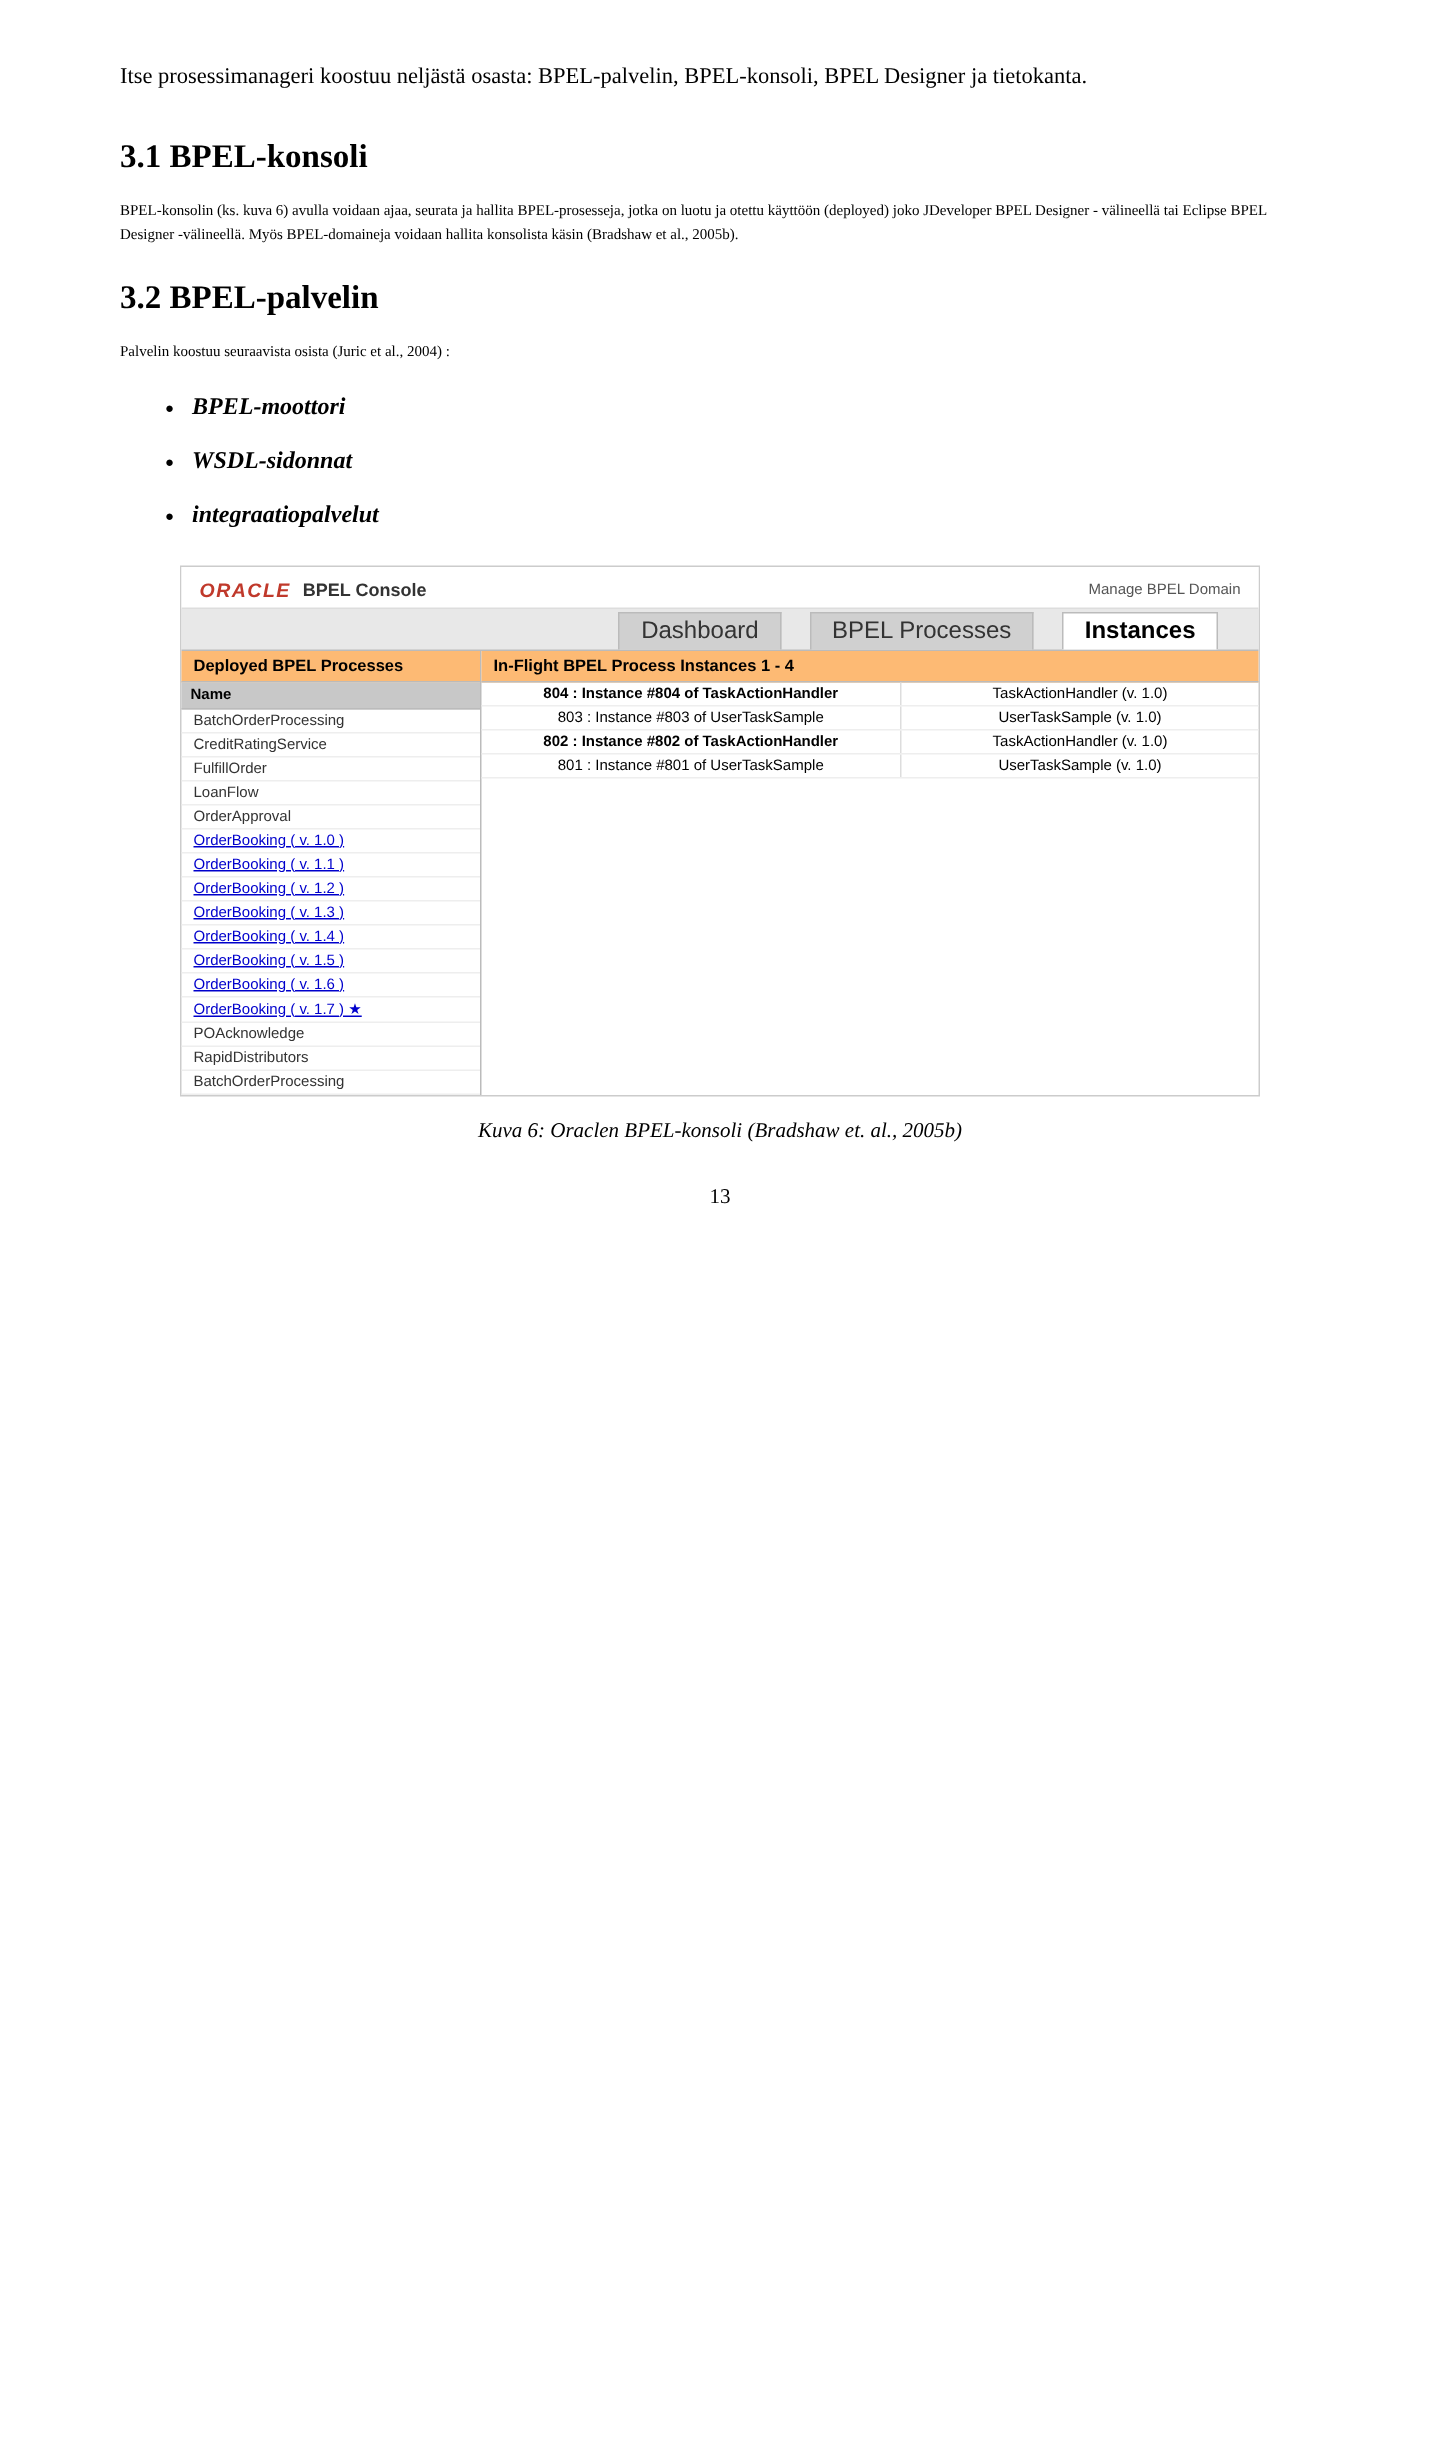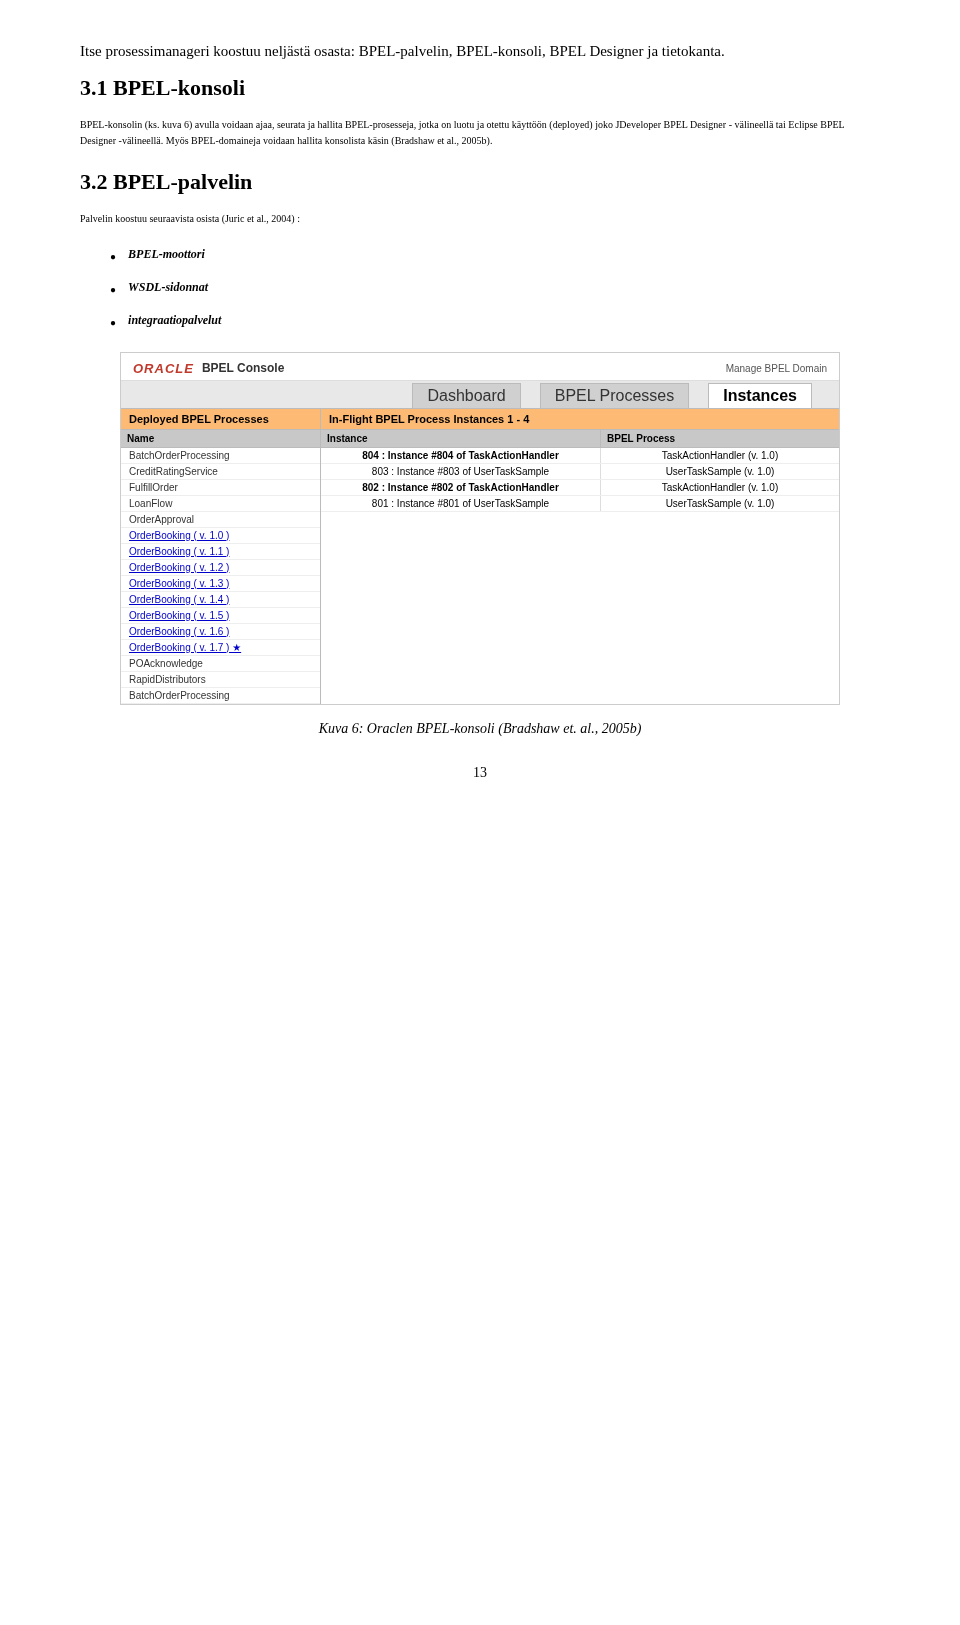--- a/index.html
+++ b/index.html
@@ -6,41 +6,41 @@
     body {
       font-family: "Times New Roman", Times, serif;
       font-size: 16px;
       background: #fff;
       color: #000;
       width: 960px;
       padding: 40px 80px 40px 80px;
     }
     .intro-text {
       font-size: 15px;
-      margin-bottom: 12px;
+      margin-bottom: 28px;
       line-height: 1.5;
     }
     h2 {
       font-size: 22px;
       font-weight: bold;
       margin-bottom: 16px;
       margin-top: 10px;
     }
     .body-text {
       font-size: 10px;
       line-height: 1.6;
       margin-bottom: 20px;
     }
     .bullet-list {
       list-style: none;
       margin-left: 30px;
       margin-bottom: 24px;
     }
     .bullet-list li {
-      font-size: 12px;
+      font-size: 16px;
       font-style: italic;
       font-weight: bold;
       margin-bottom: 18px;
       display: flex;
       align-items: flex-start;
     }
     .bullet-list li::before {
       content: "●";
       font-style: normal;
       font-weight: bold;
@@ -268,24 +268,20 @@
         <div class="process-item link">OrderBooking ( v. 1.5 )</div>
         <div class="process-item link">OrderBooking ( v. 1.6 )</div>
         <div class="process-item link">OrderBooking ( v. 1.7 ) ★</div>
         <div class="process-item">POAcknowledge</div>
         <div class="process-item">RapidDistributors</div>
         <div class="process-item">BatchOrderProcessing</div>
       </div>
 
       <div class="right-col">
         <div class="section-title-bar">In-Flight BPEL Process Instances 1 - 4</div>
-        <div class="right-col-header">
-          <div class="r-col-h1">Instance</div>
-          <div class="r-col-h2">BPEL Process</div>
-        </div>
         <div class="instance-row">
           <div class="inst-col1 bold">804 : Instance #804 of TaskActionHandler</div>
           <div class="inst-col2">TaskActionHandler (v. 1.0)</div>
         </div>
         <div class="instance-row">
           <div class="inst-col1">803 : Instance #803 of UserTaskSample</div>
           <div class="inst-col2">UserTaskSample (v. 1.0)</div>
         </div>
         <div class="instance-row">
           <div class="inst-col1 bold">802 : Instance #802 of TaskActionHandler</div>

